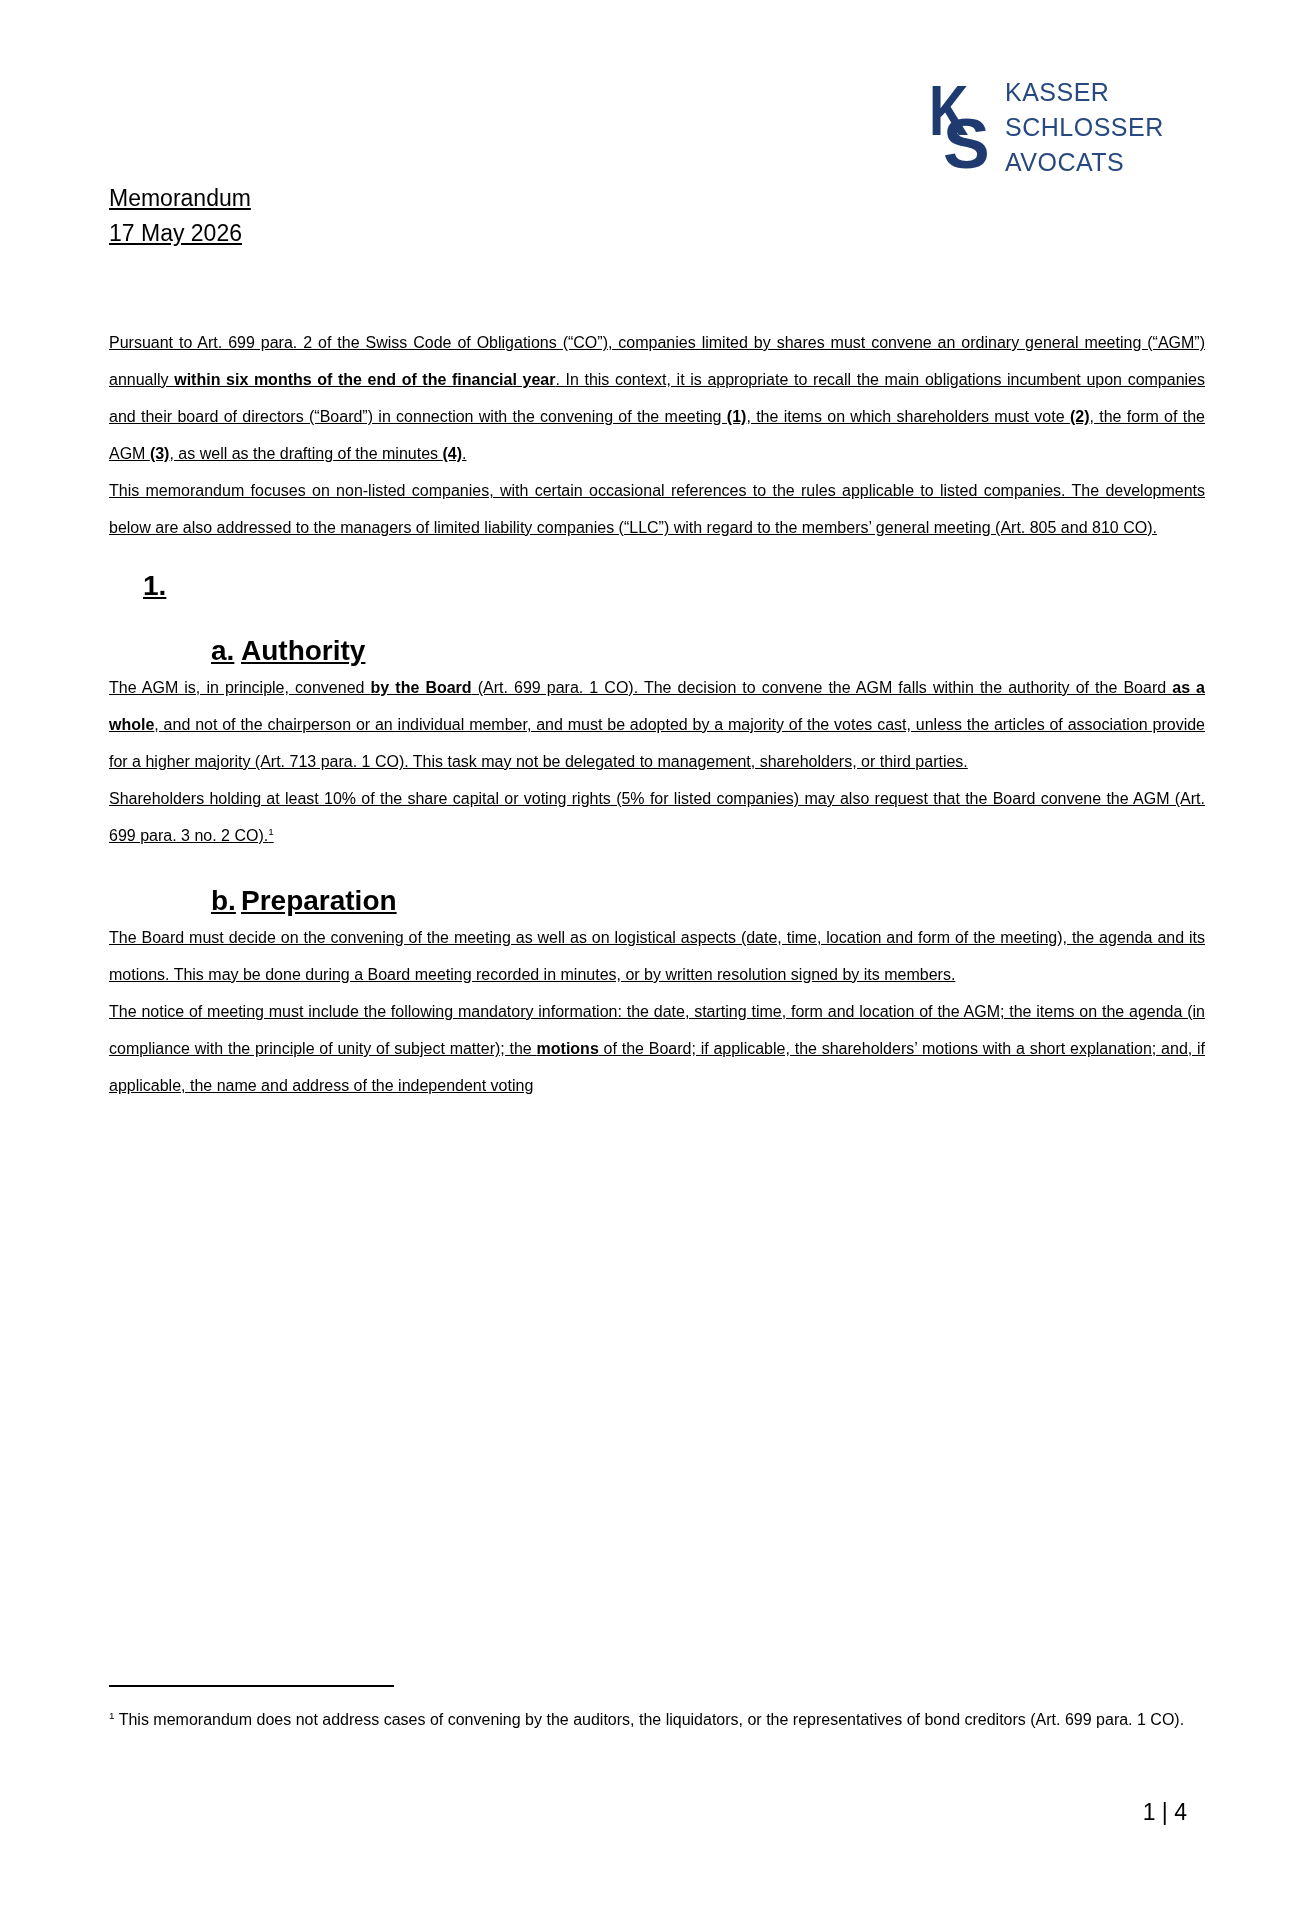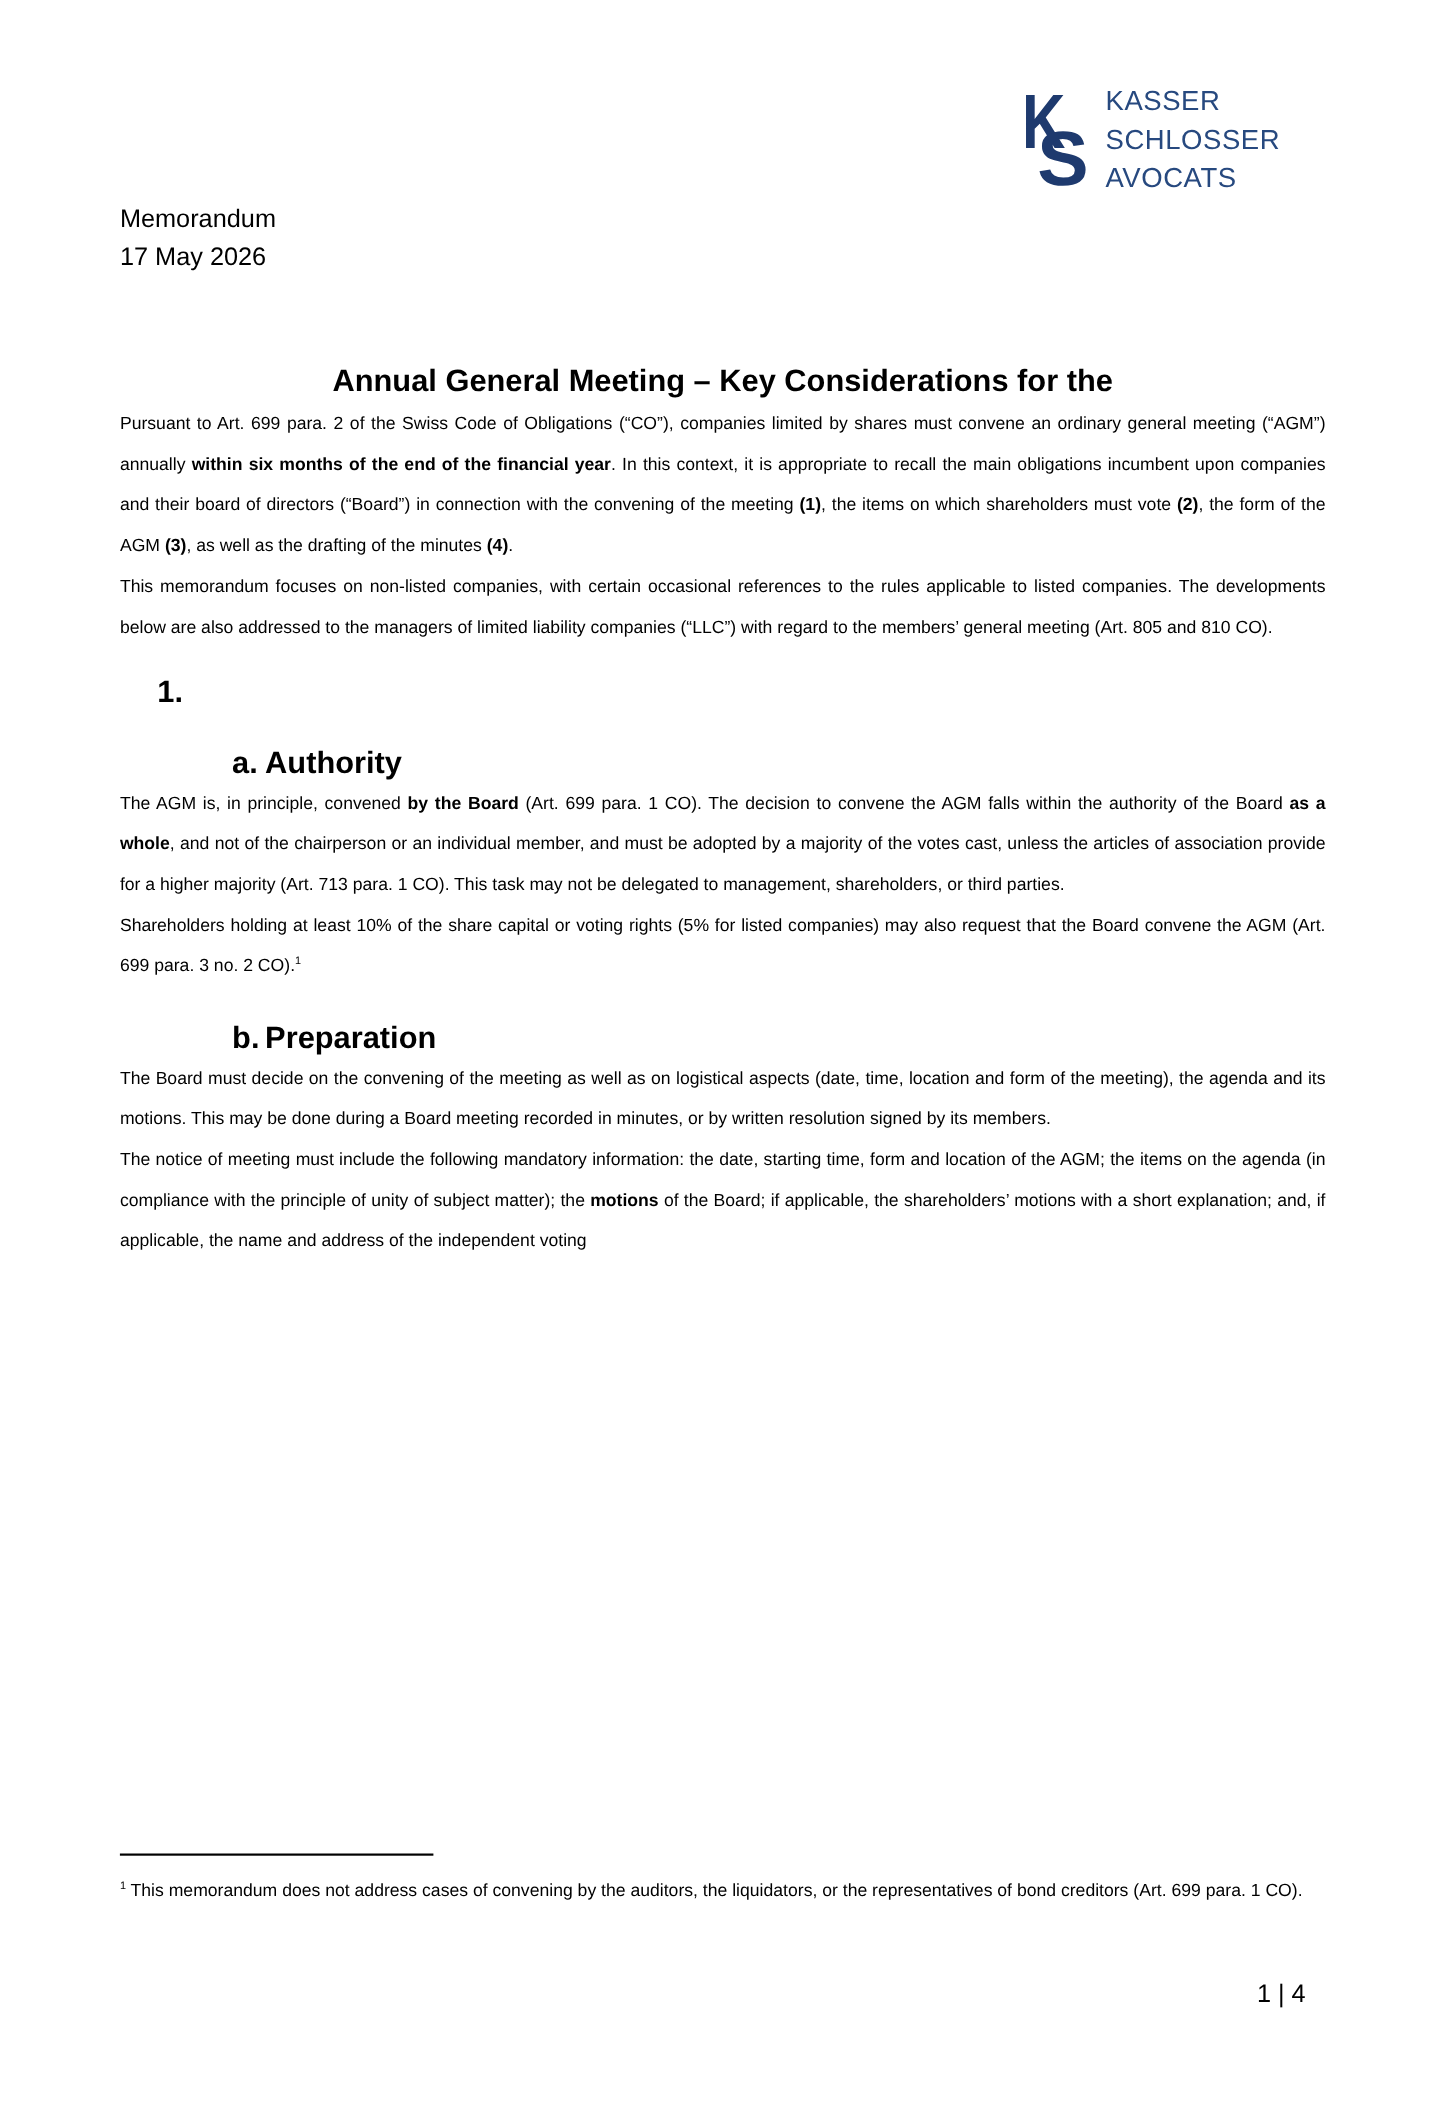--- a/index.html
+++ b/index.html
@@ -37,20 +37,21 @@
     letter-spacing: 0.5px;
     color: #27497f;
   }
 
   
   .content {
     position: absolute;
     top: 0;
     left: 109px;
     width: 1096px;
+    text-decoration: underline;
   }
   .doc-meta {
     margin-top: 181px;
     font-size: 23px;
     line-height: 35px;
   }
   .title {
     margin: 73px 0 0 0;
     font-size: 28px;
     line-height: 43px;
@@ -137,21 +138,20 @@
   </div>
 
   <div class="content">
 
     <div class="doc-meta">
       <div>Memorandum</div>
       <div>17 May 2026</div>
     </div>
 
     <div class="title">
-      <div>Annual General Meeting – Key Considerations for the</div>
     </div>
 
     <p class="body-p mt-intro1"><span>Pursuant to Art. 699 para. 2 of the Swiss Code of Obligations (“CO”), companies limited by shares must convene an ordinary general meeting (“AGM”) annually </span><b>within six months of the end of the financial year</b><span>. In this context, it is appropriate to recall the main obligations incumbent upon companies and their board of directors (“Board”) in connection with the convening of the meeting </span><b>(1)</b><span>, the items on which shareholders must vote </span><b>(2)</b><span>, the form of the AGM </span><b>(3)</b><span>, as well as the drafting of the minutes </span><b>(4)</b><span>.</span></p>
 
     <p class="body-p mt-intro2"><span>This memorandum focuses on non-listed companies, with certain occasional references to the rules applicable to listed companies. The developments below are also addressed to the managers of limited liability companies (“LLC”) with regard to the members’ general meeting (Art. 805 and 810 CO).</span></p>
 
     <div class="heading h-level1">
       <span class="h-num">1.</span>
     </div>
 

